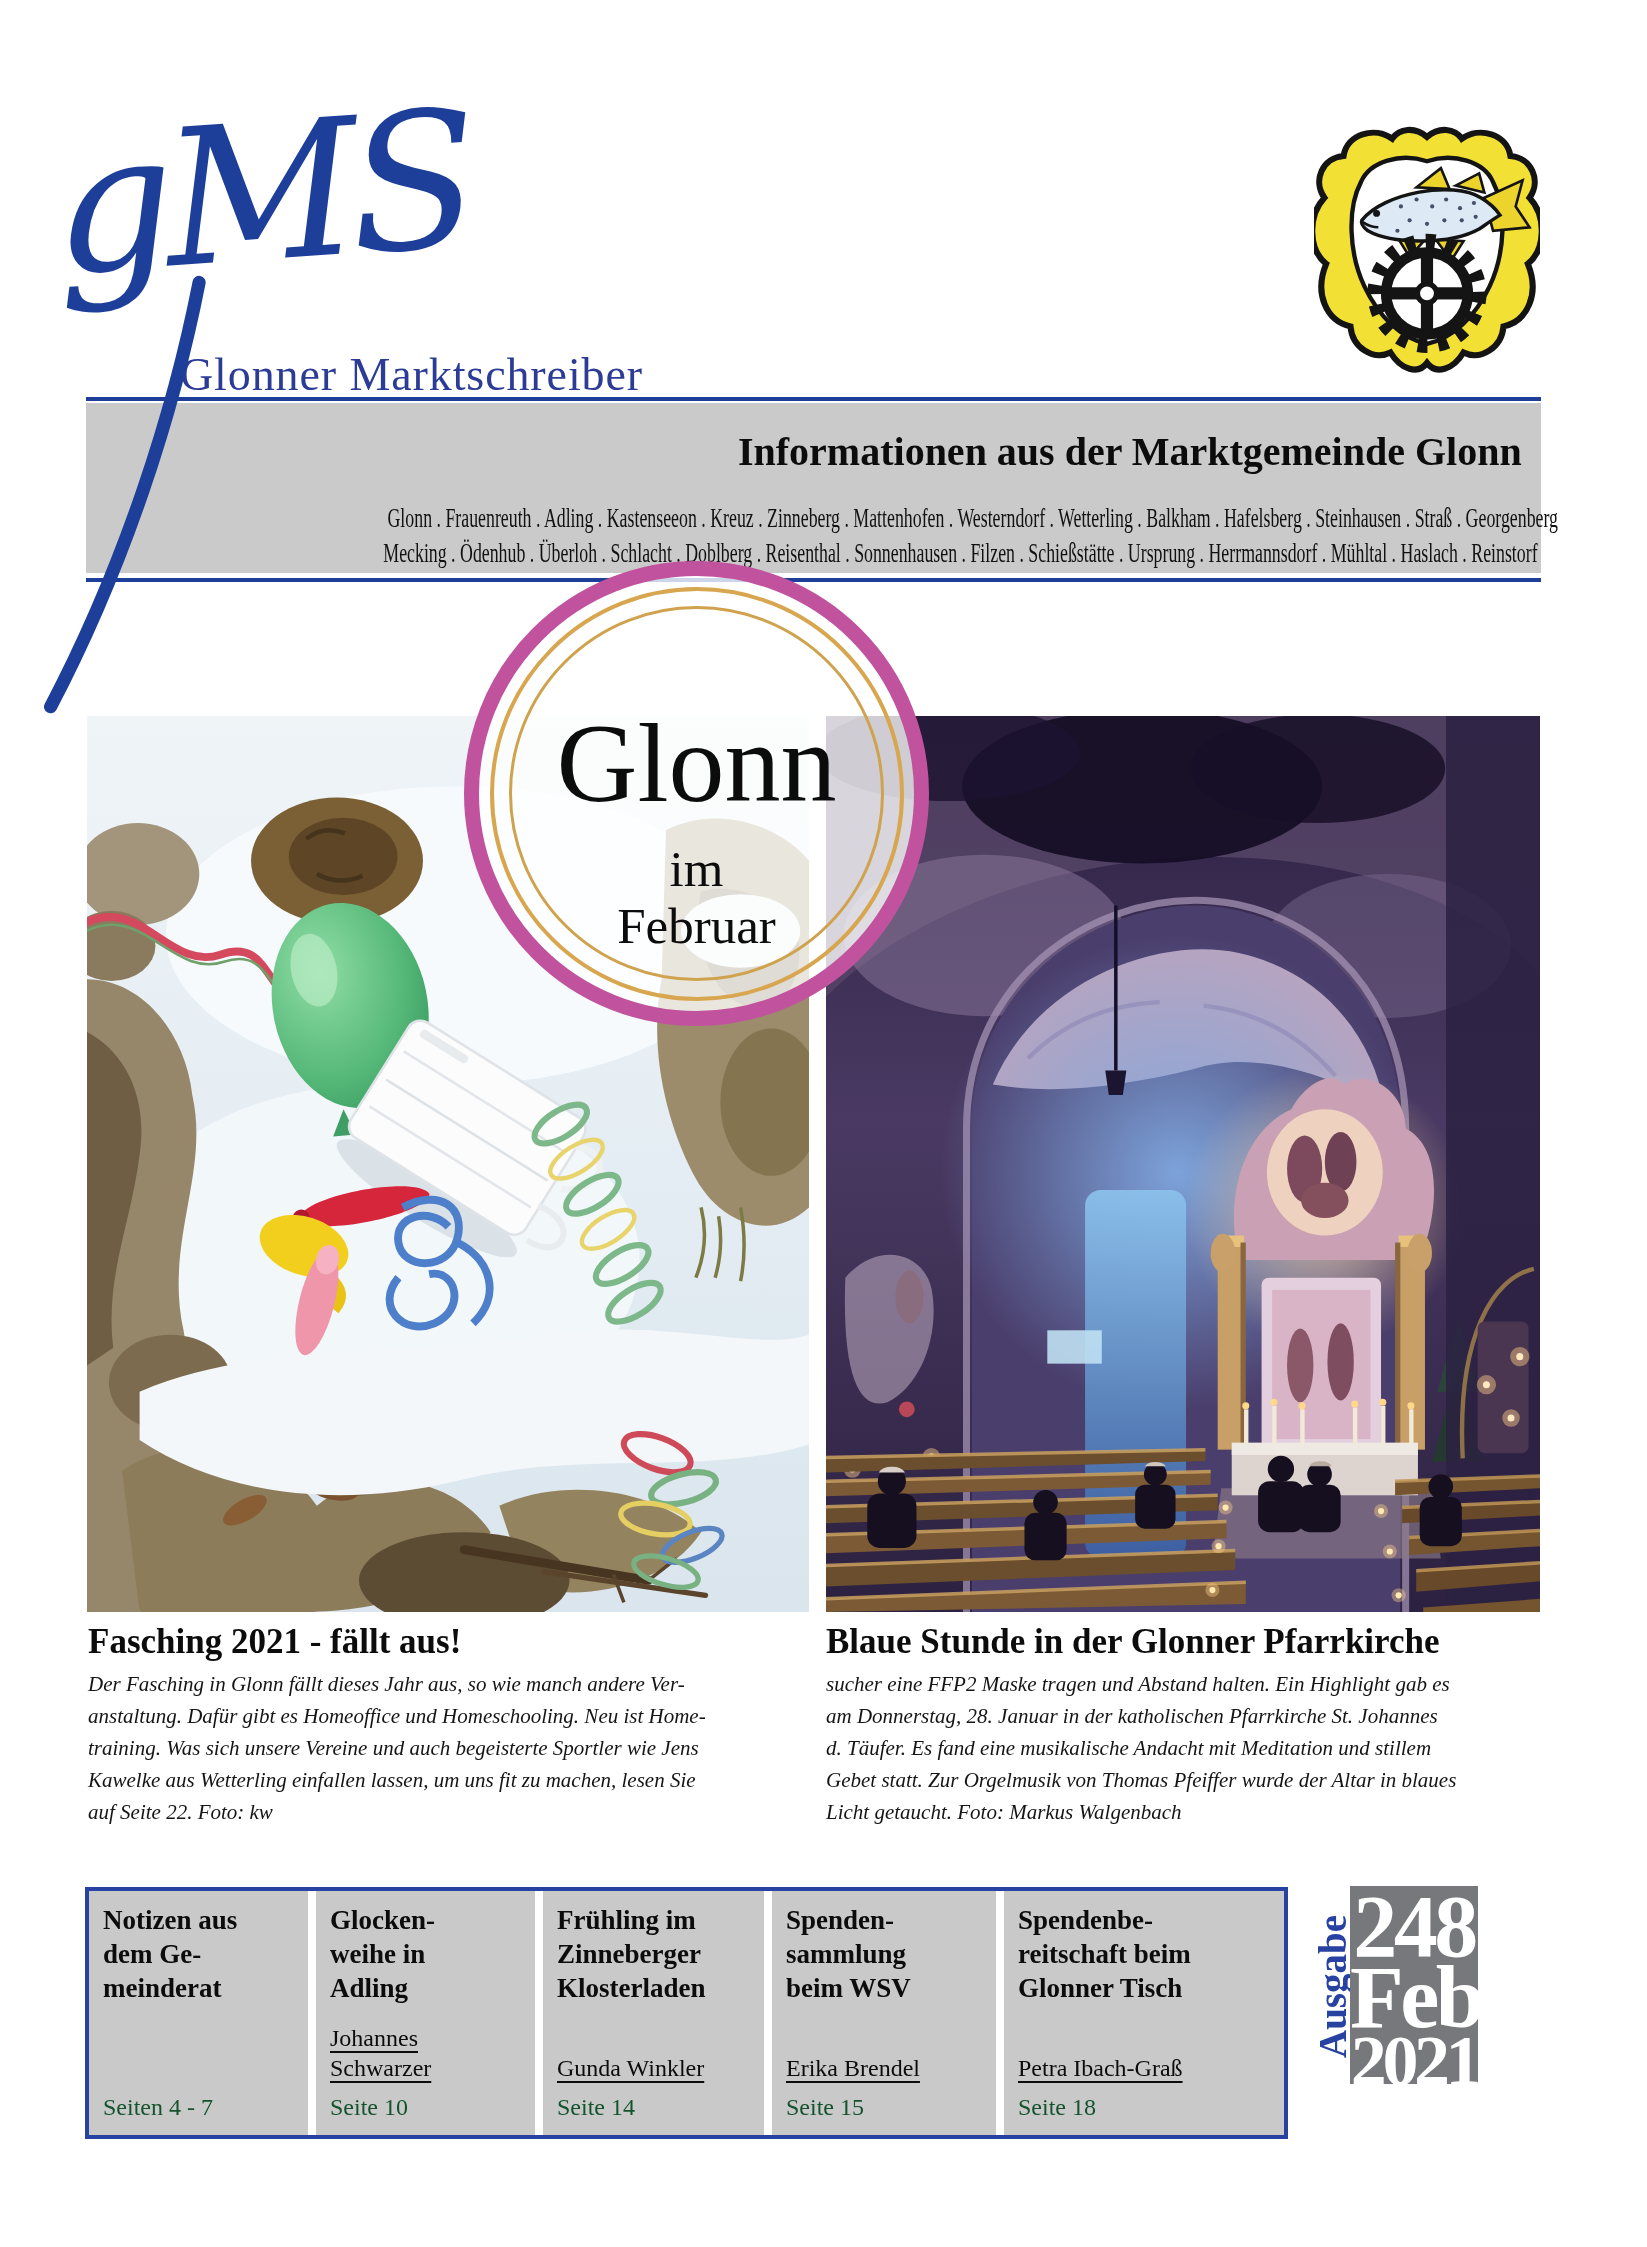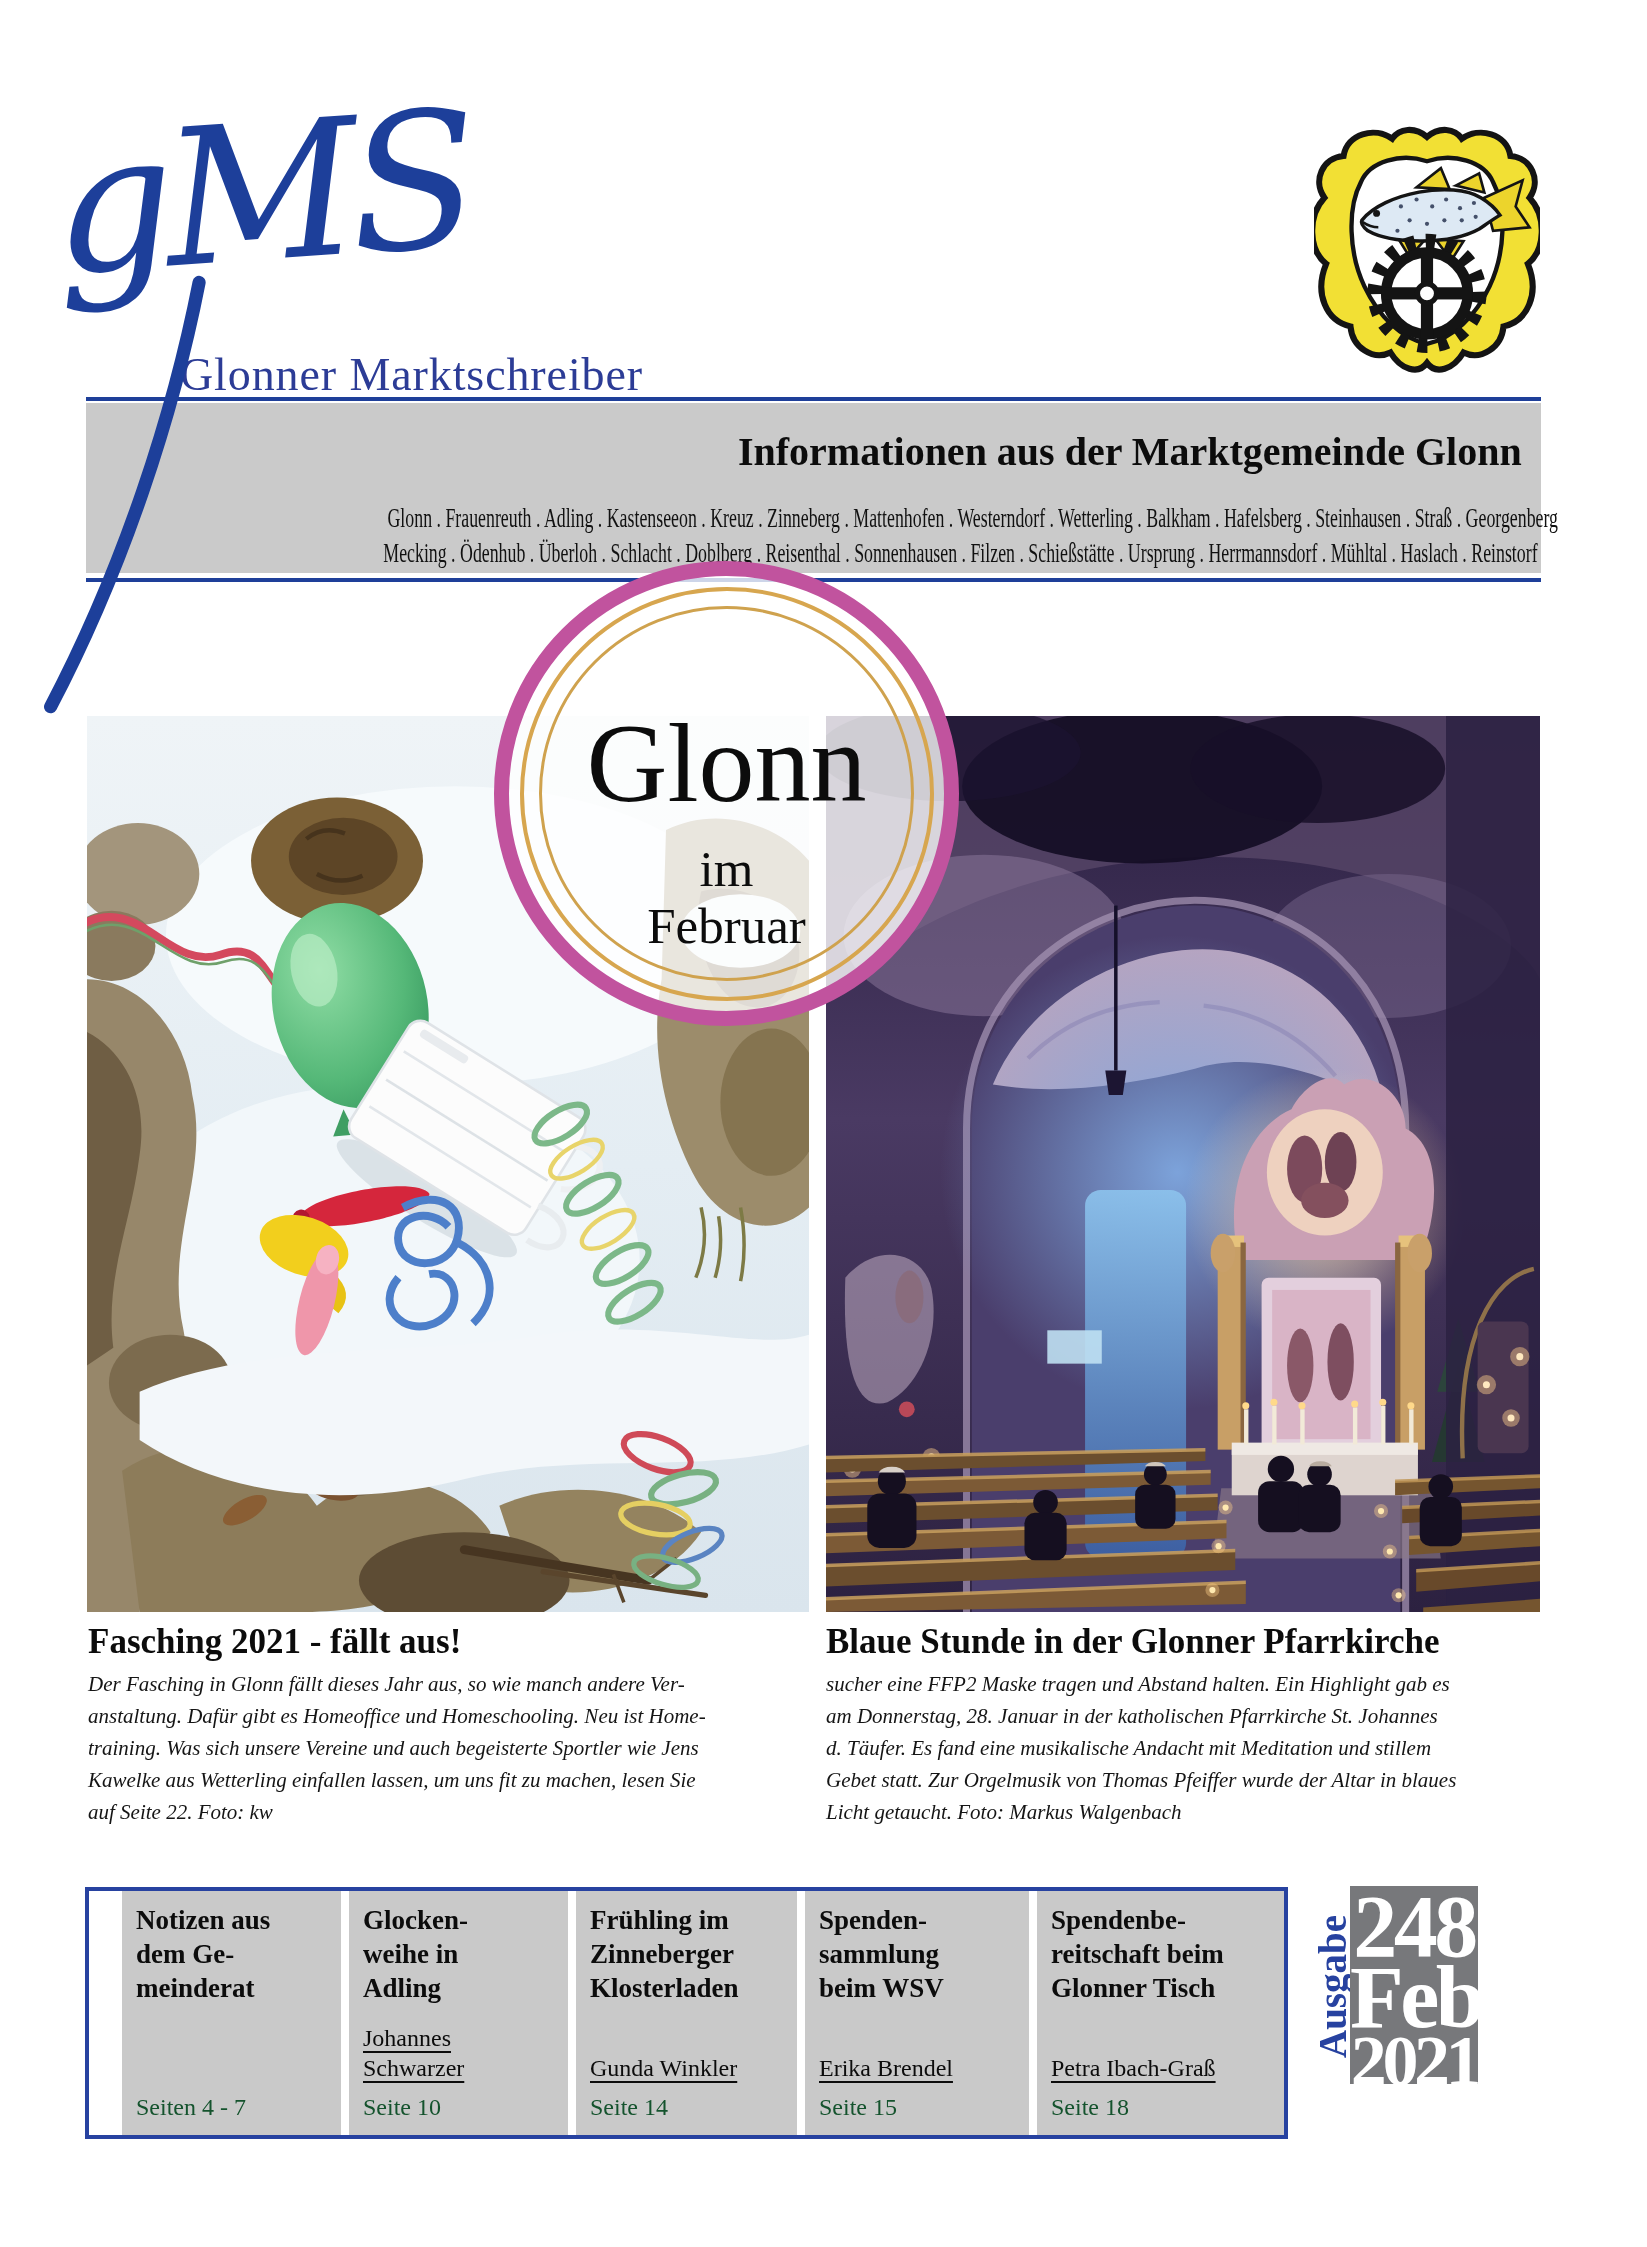--- a/index.html
+++ b/index.html
@@ -12,21 +12,21 @@
   .rule-top{left:86px;top:397px;width:1455px;height:4.4px;background:#1e3f99;}
   .rule-bottom{left:86px;top:578px;width:1455px;height:3.5px;background:#1e3f99;}
   .banner{left:86px;top:403px;width:1455px;height:170px;background:#cacaca;}
   .banner-title{position:absolute;right:19.3px;top:24.6px;font-size:40px;font-weight:bold;color:#0c0c0c;white-space:nowrap;}
   .places{position:absolute;left:0;width:100%;text-align:left;white-space:nowrap;}
   .places-1{top:100px;}
   .places-2{top:135px;}
   .places span{display:inline-block;font-size:27px;transform:scaleX(0.66);transform-origin:center;}
 
   
-  .badge{left:494px;top:561px;width:465px;height:465px;border-radius:50%;
+  .badge{left:464px;top:561px;width:465px;height:465px;border-radius:50%;
          border:15px solid #c1539e;background:rgba(255,255,255,0.78);box-sizing:border-box;z-index:6;
          text-align:center;}
   .badge .ring1{position:absolute;left:10.5px;top:10.5px;right:10.5px;bottom:10.5px;border-radius:50%;border:4.4px solid #d7a64f;}
   .badge .ring2{position:absolute;left:30px;top:30px;right:30px;bottom:30px;border-radius:50%;border:3.5px solid #cfa24e;}
   .badge-l1{position:relative;margin-top:130px;font-size:112px;line-height:114px;color:#0c0c0c;}
   .badge-l2{position:relative;margin-top:23px;font-size:51px;line-height:53px;color:#0c0c0c;}
   .badge-l3{position:relative;margin-top:3.5px;font-size:51px;line-height:53px;color:#0c0c0c;}
 
   
   .photo{z-index:1;}
@@ -37,21 +37,21 @@
   
   .headline{font-size:35px;font-weight:bold;color:#0c0c0c;white-space:nowrap;}
   .hl-left{left:88px;top:1622px;}
   .hl-right{left:826px;top:1622px;}
   .body-col{font-style:italic;font-size:21px;line-height:32px;color:#151515;}
   .bc-left{left:88px;top:1668px;width:720px;}
   .bc-right{left:826px;top:1668px;width:720px;}
 
   
   .teasers{left:85px;top:1887px;width:1203px;height:252px;background:#ffffff;
-           border:4.4px solid #2742a0;box-sizing:border-box;display:flex;gap:8px;padding-left:33px;}
+           border:4.4px solid #2742a0;box-sizing:border-box;display:flex;gap:8px;}
   .tcell{background:#c9c9c9;display:flex;flex-direction:column;padding:12.3px 14px;box-sizing:border-box;}
   .tc1{flex:0 0 219px;} .tc2{flex:0 0 219px;} .tc3{flex:0 0 221px;} .tc4{flex:0 0 224px;} .tc5{flex:1 1 auto;}
   .t-title{font-size:27px;line-height:34px;font-weight:bold;white-space:pre-line;color:#0c0c0c;}
   .t-author{margin-top:auto;font-size:24px;line-height:30px;white-space:pre-line;
             text-decoration:underline;text-underline-offset:5.3px;color:#0c0c0c;}
   .t-page{margin-top:10.5px;margin-bottom:1.8px;font-size:24px;color:#14532d;}
 
   
   .ausgabe{left:1310px;top:2058px;transform:rotate(-90deg);transform-origin:0 0;
            width:172px;font-size:39px;font-weight:bold;color:#2742a0;white-space:nowrap;}

